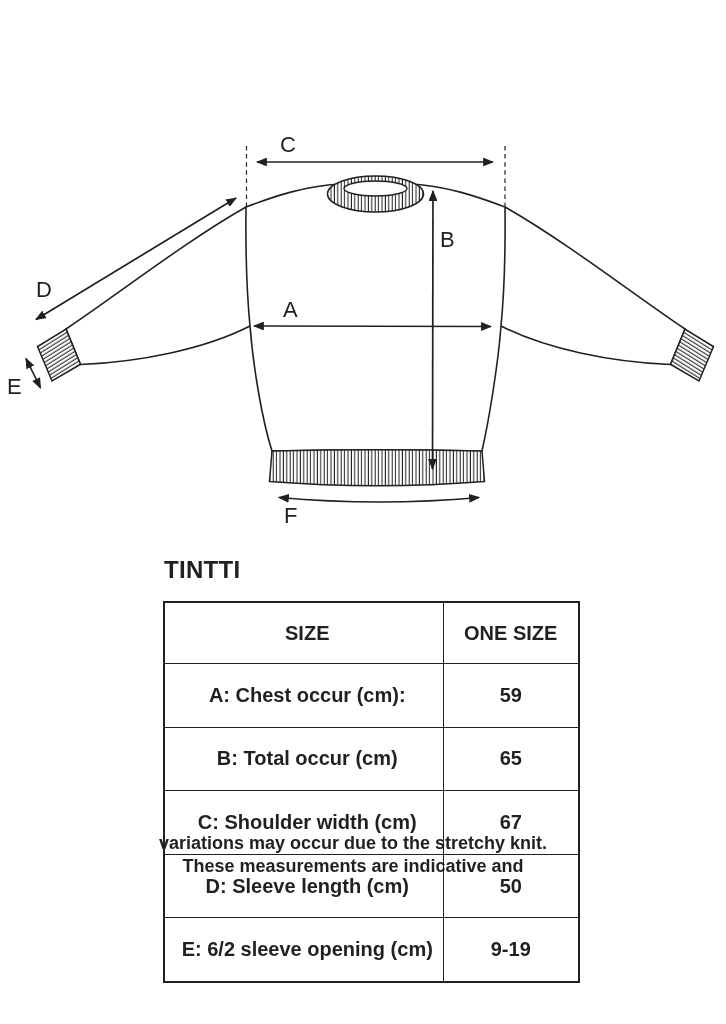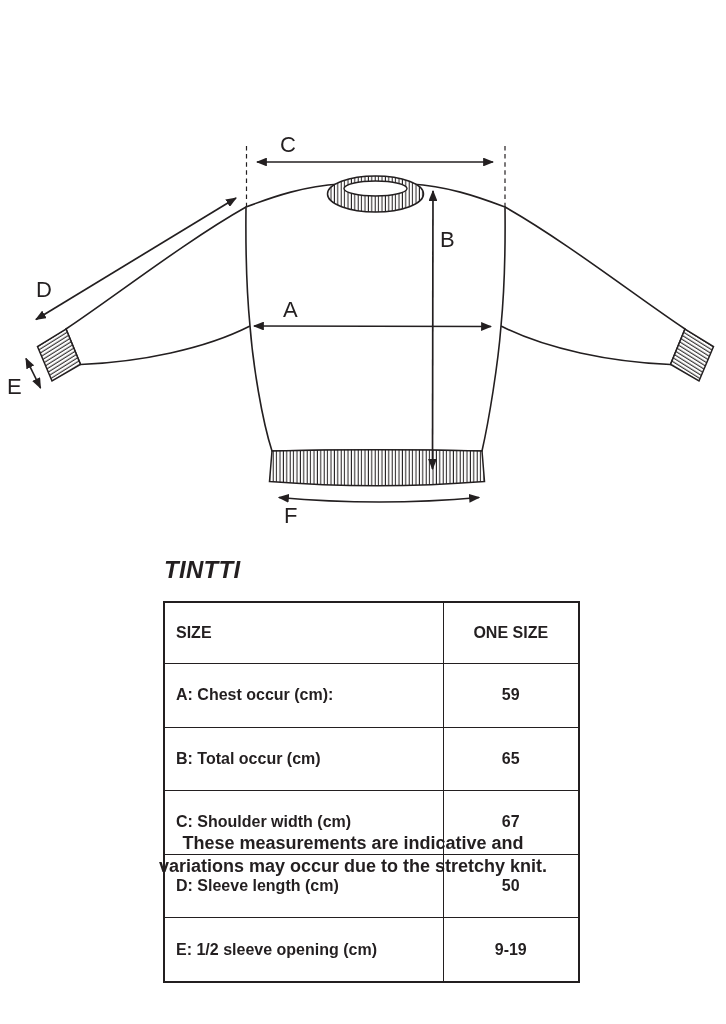--- a/index.html
+++ b/index.html
@@ -9,31 +9,32 @@
     height: 1024px;
     background: #ffffff;
     font-family: "Liberation Sans", sans-serif;
     color: #231f20;
     overflow: hidden;
   }
   .diagram-wrap { position: absolute; left: 0; top: 0; width: 726px; height: 545px; }
   .mlabel { font-family: "Liberation Sans", sans-serif; font-size: 22px; font-weight: 400; fill: #231f20; }
   .product-title {
     position: absolute; left: 164px; top: 556px;
-    font-size: 24px; font-weight: 600; letter-spacing: 0.3px; font-style: italic;
+    font-size: 24px; font-weight: 600; letter-spacing: 0.3px;
   }
   table.size-table {
     position: absolute; left: 163px; top: 601px;
     width: 415px; border-collapse: collapse; table-layout: fixed;
     border: 2px solid #231f20;
   }
   table.size-table th, table.size-table td {
     border: 1.5px solid #231f20;
-    font-size: 16px; font-weight: 600; color: #231f20;
+    font-size: 20px; font-weight: 600; color: #231f20;
     vertical-align: middle;
+    text-align: center;
   }
   table.size-table th { height: 26px; }
   table.size-table td { height: 28.6px; }
   .cell-label { text-align: left; padding: 0 4px 0 11px; }
   .cell-value { text-align: center; padding: 17px; }
   .note {
     position: absolute; left: 103px; top: 832px; width: 500px;
     text-align: center; font-size: 18px; line-height: 23px; font-weight: 600;
   }
 </style>
@@ -142,24 +143,24 @@
       </tr>
       <tr>
         <td class="cell-label">C: Shoulder width (cm)</td>
         <td class="cell-value">67</td>
       </tr>
       <tr>
         <td class="cell-label">D: Sleeve length (cm)</td>
         <td class="cell-value">50</td>
       </tr>
       <tr>
-        <td class="cell-label">E: 1/2 sleeve opening (cm)</td>
+        <td class="cell-label">E: 6/2 sleeve opening (cm)</td>
         <td class="cell-value">9-19</td>
       </tr>
     </tbody>
   </table>
 
   <div class="note">
+    <div>variations may occur due to the stretchy knit.</div>
     <div>These measurements are indicative and</div>
-    <div>variations may occur due to the stretchy knit.</div>
   </div>
 
 </div>
 
 </body></html>

